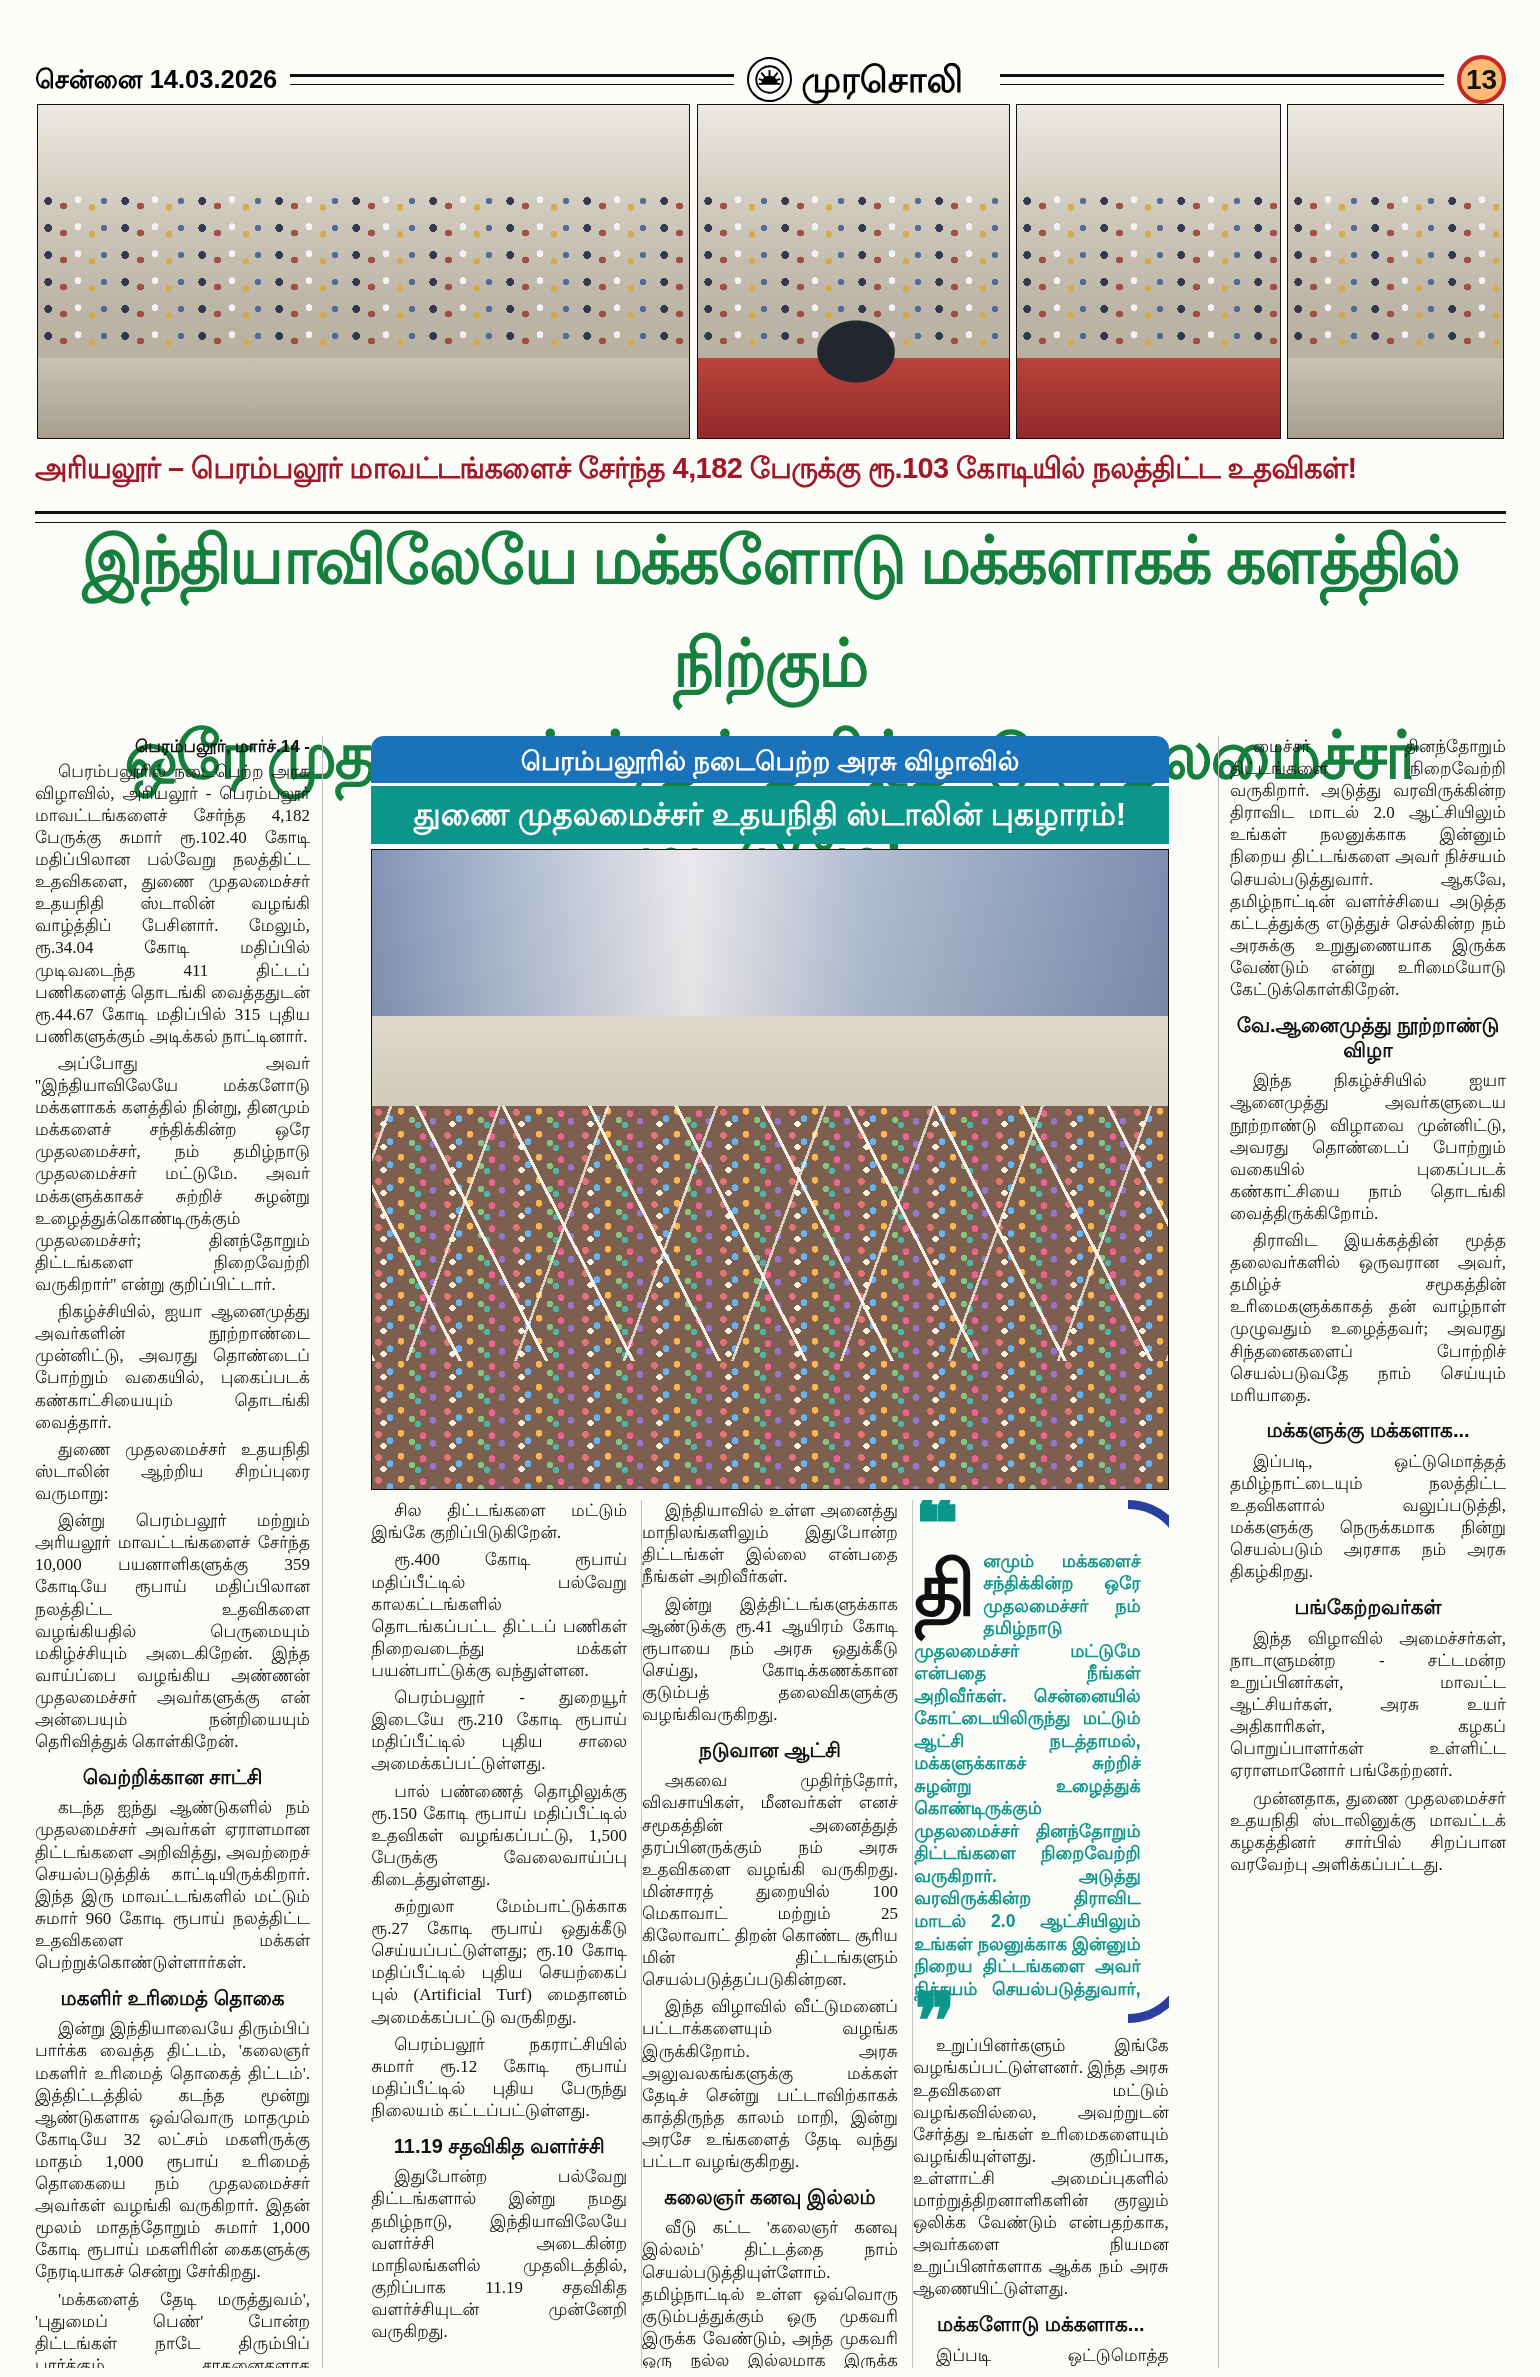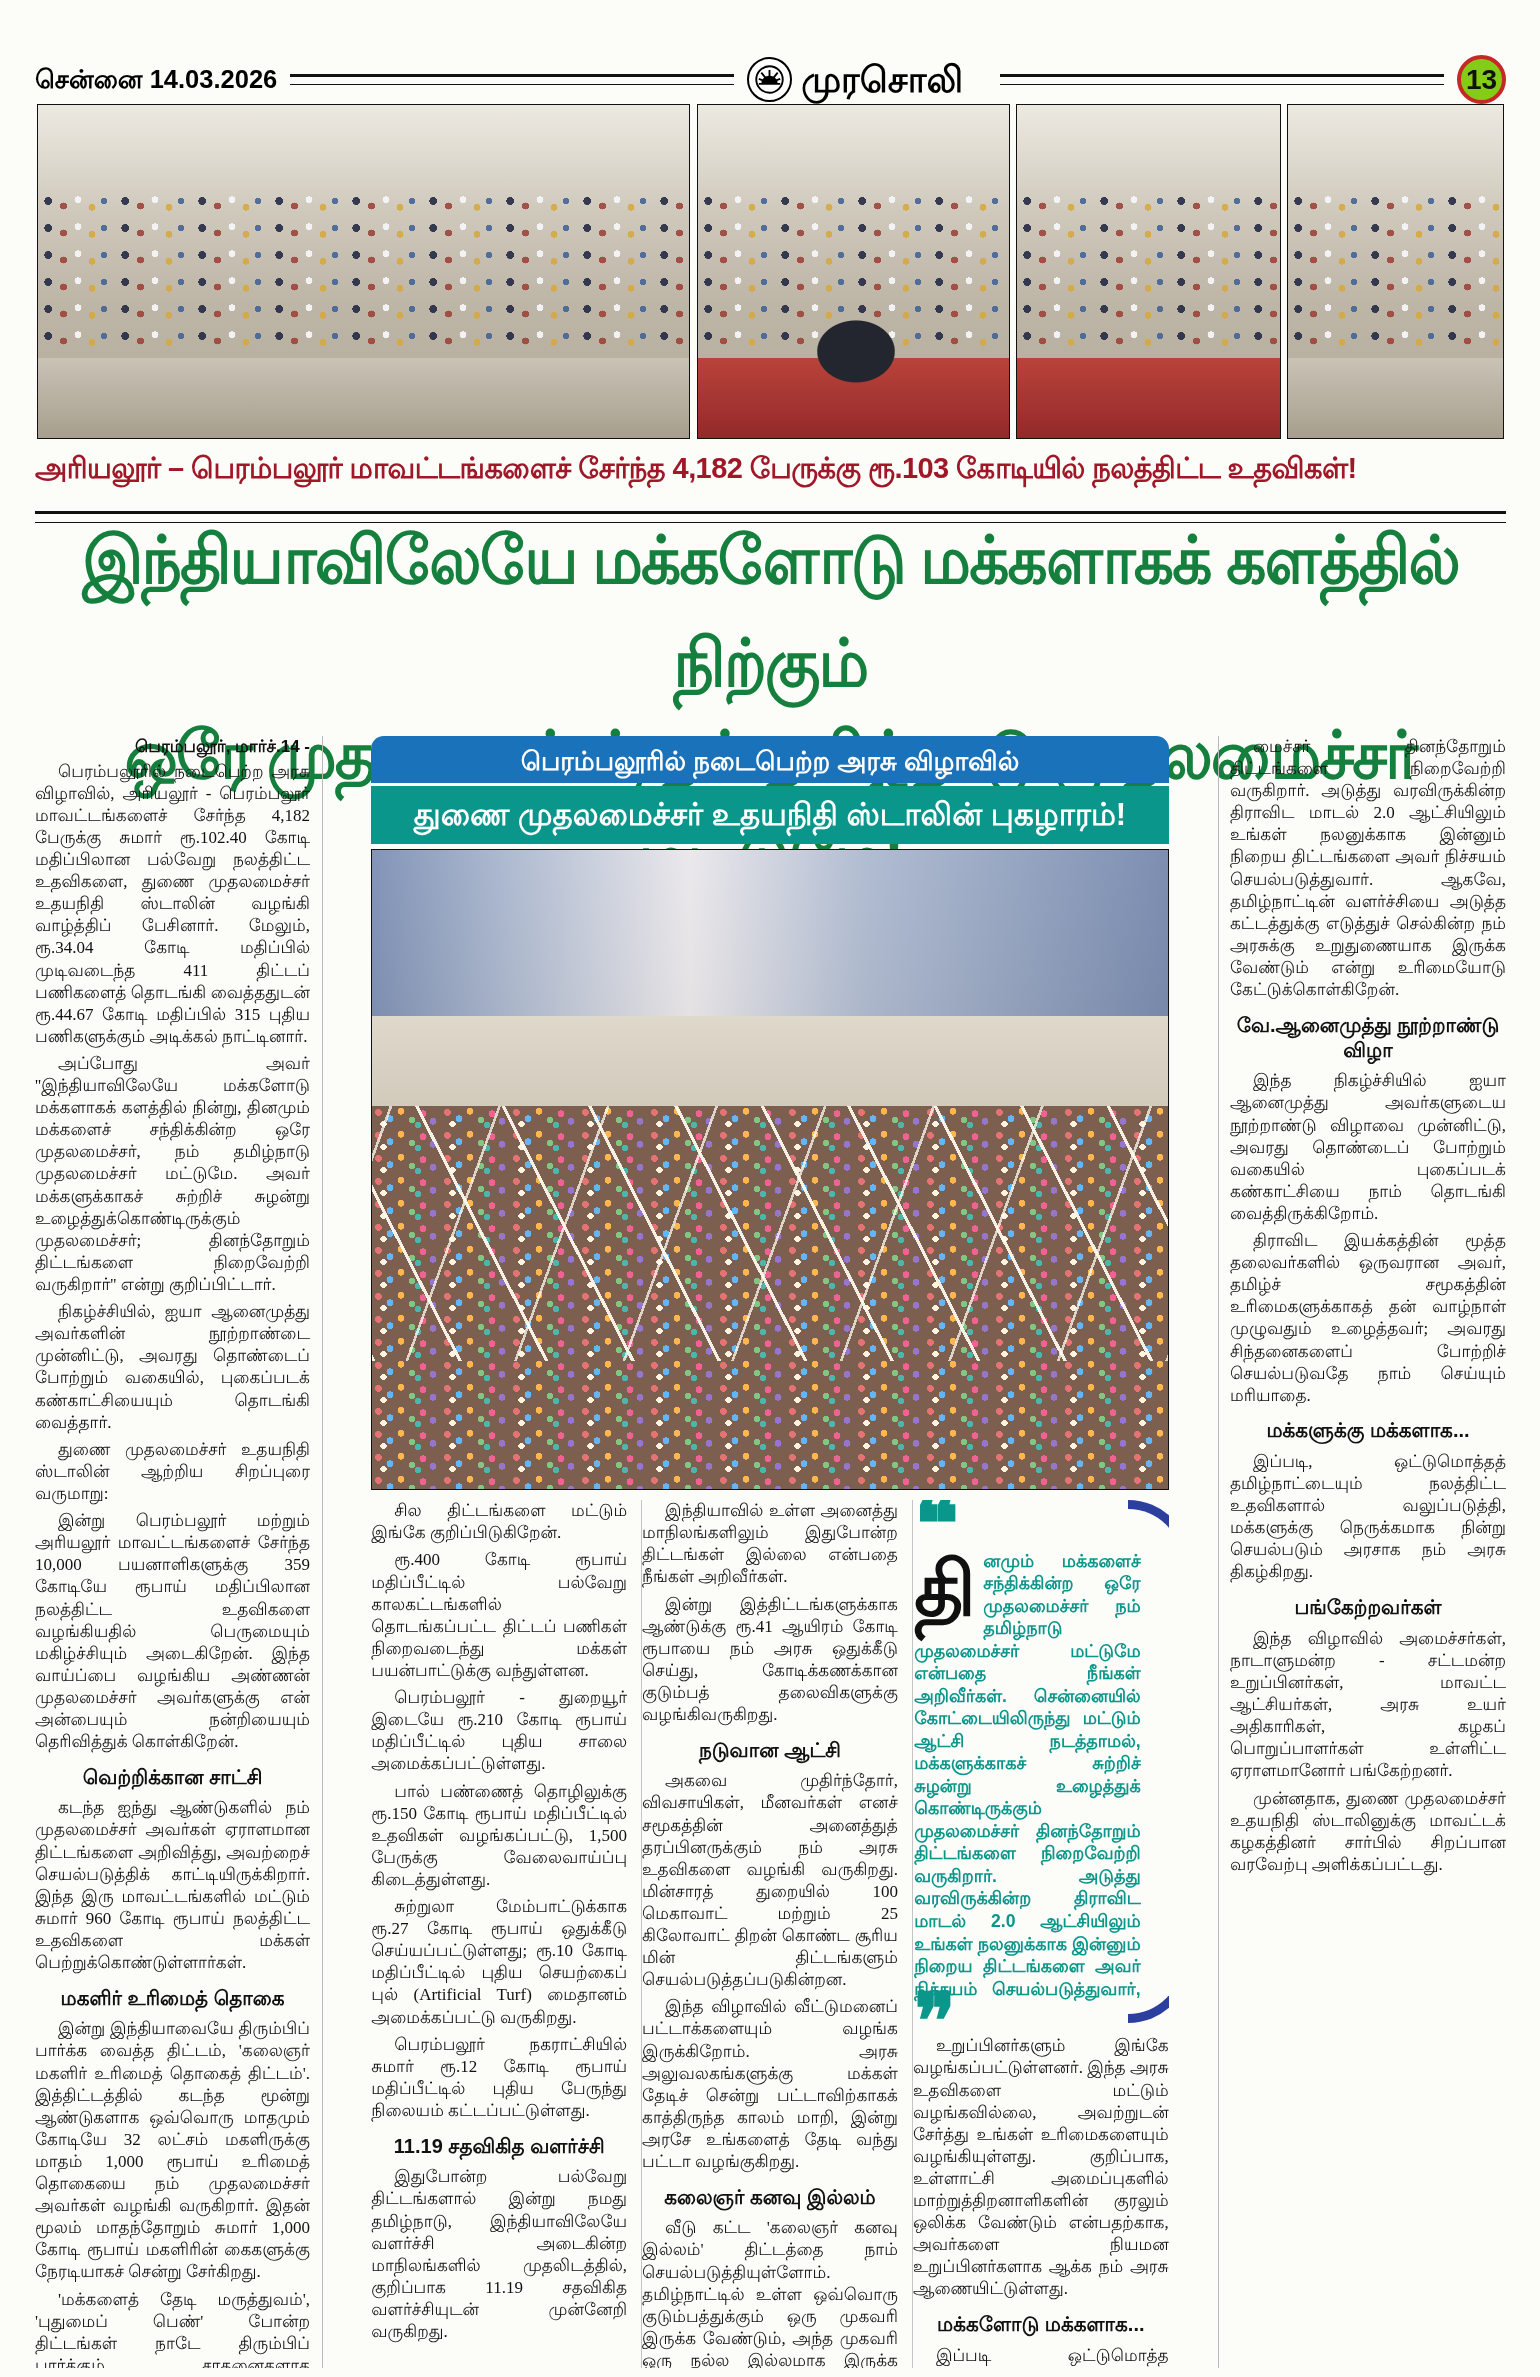--- a/index.html
+++ b/index.html
@@ -7,21 +7,21 @@
     width:1541px;height:2377px;position:relative;overflow:hidden;
     background:#fcfcf9;color:#111;
     font-family:"Liberation Serif", serif;
   }
   
   .header-band{position:absolute;left:35px;right:35px;top:56px;height:47px;display:flex;align-items:center;}
   .city-date{font:bold 25.5px/1 "Liberation Sans", sans-serif;color:#000000;white-space:nowrap;}
   .h-rule{flex:1;height:7.7px;border-top:3.2px solid #111;border-bottom:1.9px solid #111;margin:0 12.8px;}
   .logo-circle{width:41px;height:41px;border:2.6px solid #000;border-radius:50%;display:flex;align-items:center;justify-content:center;margin-right:9px;flex:none;background:#fff;}
   .masthead-text{font:bold 36px/1 "Liberation Sans", sans-serif;color:#000;margin-right:24px;white-space:nowrap;}
-  .pagenum-circle{width:41px;height:41px;border:4.5px solid #c62828;border-radius:50%;display:flex;align-items:center;justify-content:center;font:bold 28px/1 "Liberation Sans", sans-serif;color:#111;background:#84cc16;flex:none;}
+  .pagenum-circle{width:41px;height:41px;border:4.5px solid #c62828;border-radius:50%;display:flex;align-items:center;justify-content:center;font:bold 28px/1 "Liberation Sans", sans-serif;color:#111;background:#fdba74;flex:none;}
   
   .photo-strip{position:absolute;left:37px;right:37px;top:104px;height:335px;display:flex;gap:6.4px;}
   .photo{position:relative;overflow:hidden;border:1.9px solid #111;background:linear-gradient(180deg,#ece9e1 0%,#ddd8cd 18%,#cfc9bc 32%,#c6bfb1 46%,#bdb5a6 60%,#b3aa9a 100%);}
   .photo .people{position:absolute;left:0;right:0;top:26%;height:48%;
     background-image:
       radial-gradient(circle 6.4px at 10.2px 9px, rgba(32,38,66,.88) 60%, transparent 62%),
       radial-gradient(circle 5.7px at 25.5px 14px, rgba(156,60,52,.85) 60%, transparent 62%),
       radial-gradient(circle 5.7px at 40px 7.7px, rgba(245,245,248,.95) 60%, transparent 62%),
       radial-gradient(circle 5.7px at 54px 15.3px, rgba(214,168,60,.85) 60%, transparent 62%),
       radial-gradient(circle 5.7px at 66px 9px, rgba(60,94,150,.85) 60%, transparent 62%);

